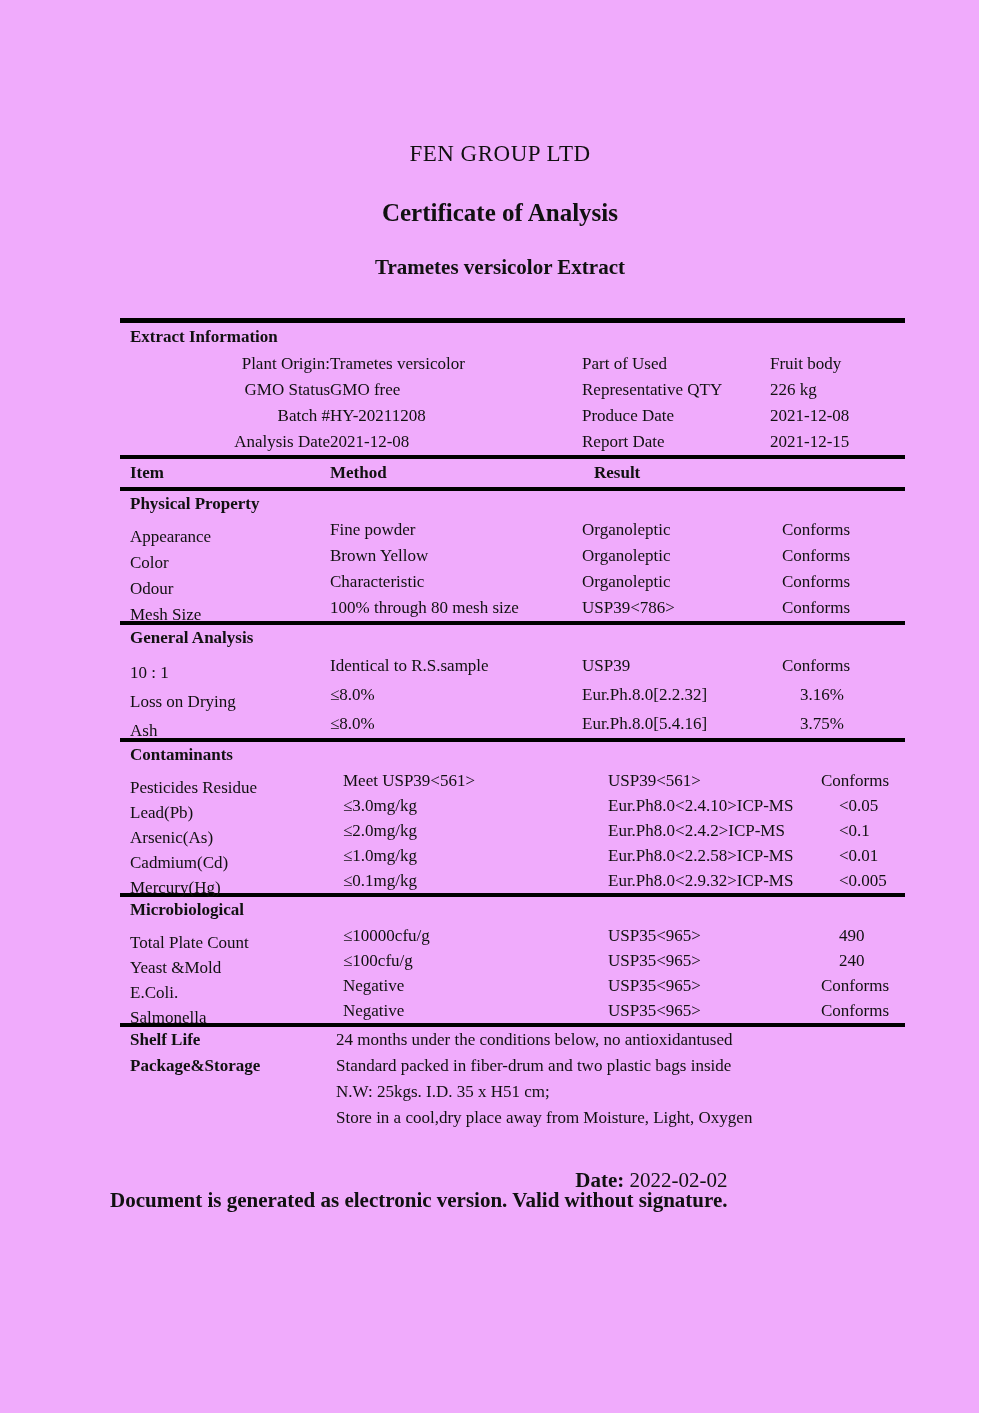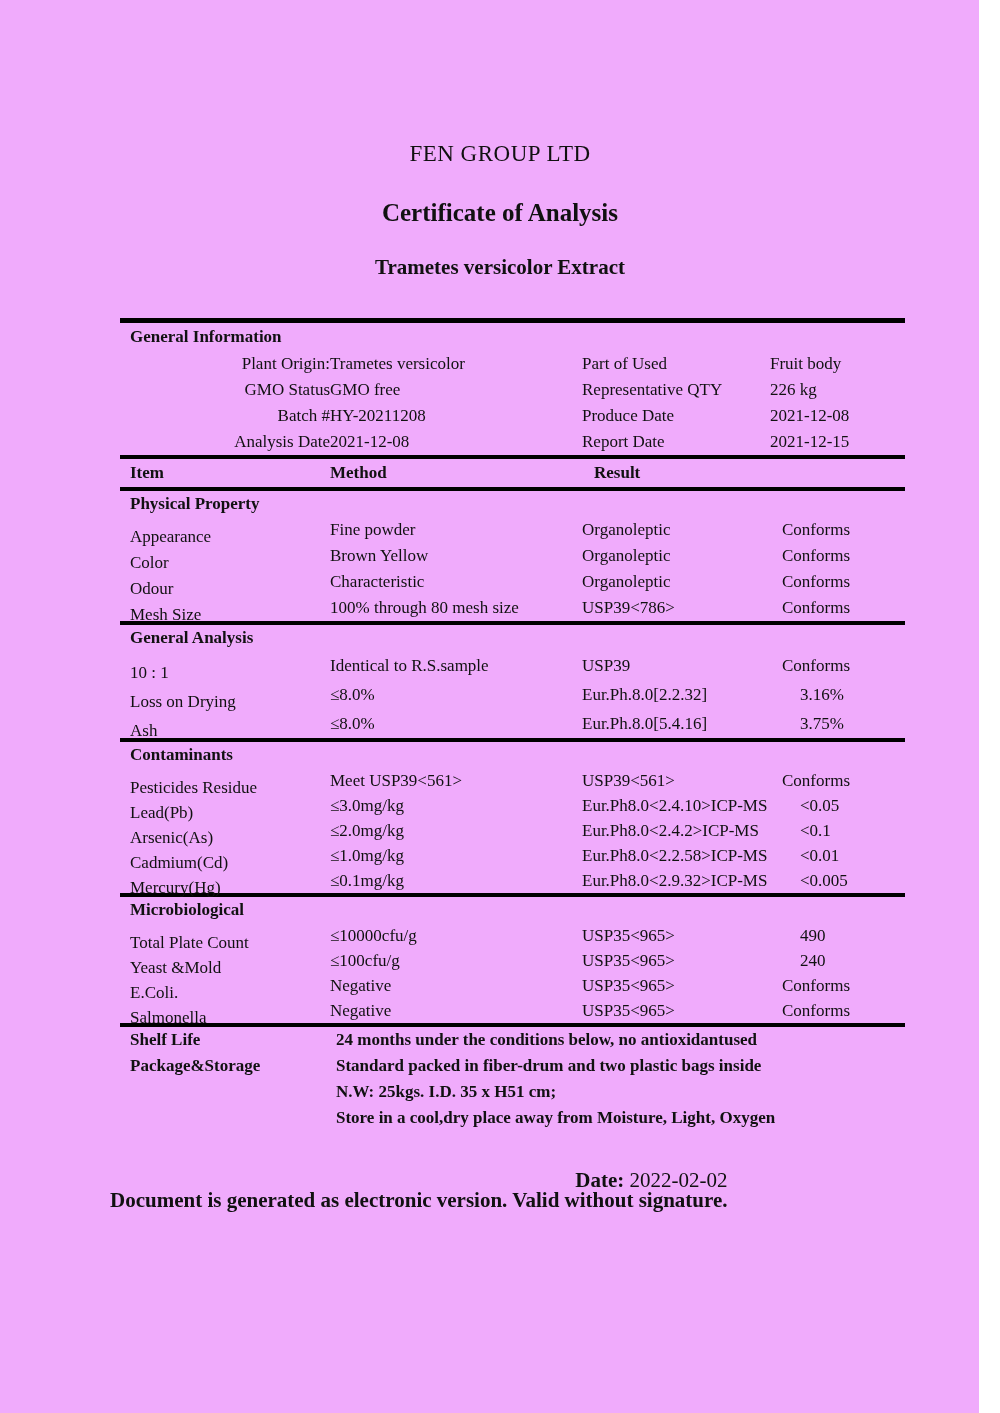--- a/index.html
+++ b/index.html
@@ -60,29 +60,29 @@
   .hdr-row { height: 28px; line-height: 28px; font-weight: bold; }
   .hdr-row .c1 { padding-left: 10px; }
   .hdr-row .c4 { padding-left: 12px; }
   .data-row .c1 { padding-left: 10px; margin-top: 7px; }
   .data-row .c4 { padding-left: 12px; }
   .data-row .c4.num { padding-left: 30px; }
   .sec-physical .data-row,
   .sec-contaminants .data-row,
   .sec-microbiological .data-row { height: 26px; line-height: 26px; }
   .sec-contaminants .data-row,
-  .sec-microbiological .data-row { height: 25px; line-height: 25px; }
+  .sec-microbiological .data-row { height: 25px; line-height: 25px; gap: 13px; }
   .sec-general .data-row { height: 29px; line-height: 29px; }
   .shelf-row {
     display: grid;
     grid-template-columns: 210px 575px;
     height: 26px; line-height: 26px;
   }
   .shelf-row .lab { padding-left: 10px; font-weight: bold; }
-  .shelf-row .txt { padding-left: 6px; font-weight: bold; }
+  .shelf-row .txt { padding-left: 6px; }
   .footer {
     position: absolute;
     left: 110px;
     top: 1170px;
     font-size: 21px;
     line-height: 20px;
     text-align: right;
   }
   .footer .b { font-weight: bold; }
 </style>
@@ -90,21 +90,21 @@
 <body>
 
 <div class="page">
 
   <div class="company">FEN GROUP LTD</div>
   <div class="doc-title">Certificate of Analysis</div>
   <div class="product-title">Trametes versicolor Extract</div>
 
   <div class="coa-table">
 
-    <div class="section-title tall">General Information</div>
+    <div class="section-title tall">Extract Information</div>
 
     <div>
         <div class="grid-row gi-row">
           <div class="c1">Plant Origin:</div>
           <div class="c2">Trametes versicolor</div>
           <div class="c3">Part of Used</div>
           <div class="c4">Fruit body</div>
         </div>
         <div class="grid-row gi-row">
           <div class="c1">GMO Status</div>

